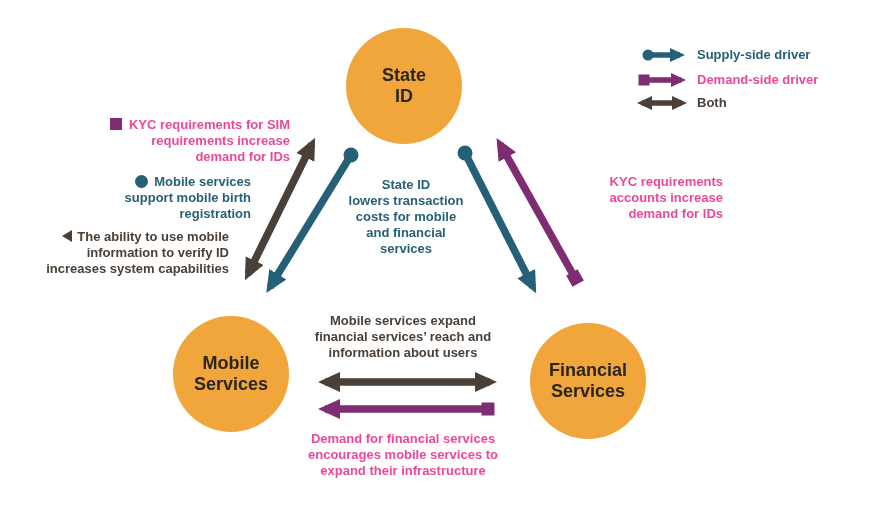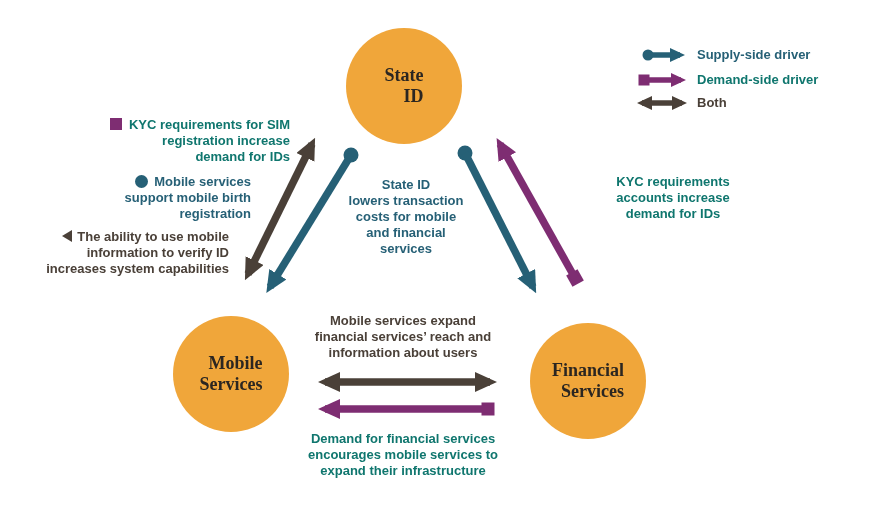--- a/index.html
+++ b/index.html
@@ -16,38 +16,38 @@
   
   .node {
     position: absolute;
     width: 116px; height: 116px;
     border-radius: 50%;
     background: #F0A63A;
     display: flex; align-items: center; justify-content: center;
   }
   .node-label {
     font-size: 18px; font-weight: 700; color: #2B2621;
-    text-align: right; white-space: pre-line; line-height: 21px; font-family: Liberation Serif, serif;
+    text-align: center; white-space: pre-line; line-height: 21px;
   }
   #node-state     { left: 346px; top: 28px; }
   #node-mobile    { left: 173px; top: 316px; }
   #node-financial { left: 530px; top: 323px; }
 
   
   .ann { position: absolute; font-size: 13px; font-weight: 700; line-height: 16px; }
   .ann .line { display: block; }
   .teal-text   { color: #266076; }
-  .purple-text { color: #0f766e; }
+  .purple-text { color: #ec4899; }
   .dark-text   { color: #4A4038; }
 
   #ann-kyc-sim        { left: 98px;  top: 117px; width: 192px; text-align: right; }
   #ann-mobile-birth   { left: 81px;  top: 174px; width: 170px; text-align: right; }
   #ann-verify-id      { left: 37px;  top: 229px; width: 192px; text-align: right; }
   #ann-state-lowers   { left: 326px; top: 177px; width: 160px; text-align: center; }
-  #ann-kyc-financial  { left: 593px; top: 174px; width: 160px; text-align: center; }
+  #ann-kyc-financial  { left: 563px; top: 174px; width: 160px; text-align: right; }
   #ann-mobile-expand  { left: 303px; top: 313px; width: 200px; text-align: center; }
   #ann-demand-fin     { left: 293px; top: 431px; width: 220px; text-align: center; }
 
   
   .bullet-square {
     display: inline-block; width: 12px; height: 12px;
     background: #7E2D72; margin-right: 7px; vertical-align: -1px;
   }
   .bullet-circle {
     display: inline-block; width: 13px; height: 13px; border-radius: 50%;
@@ -129,21 +129,21 @@
     <div class="node-label">Financial
 Services</div>
   </div>
 
   <div class="legend-label teal-text" id="legend-label-supply">Supply-side driver</div>
   <div class="legend-label purple-text" id="legend-label-demand">Demand-side driver</div>
   <div class="legend-label dark-text" id="legend-label-both">Both</div>
 
   <div class="ann purple-text" id="ann-kyc-sim">
     <span class="line"><span class="bullet-square"></span><span>KYC requirements for SIM</span></span>
-    <span class="line">registration increase</span>
+    <span class="line">requirements increase</span>
     <span class="line">demand for IDs</span>
   </div>
 
   <div class="ann teal-text" id="ann-mobile-birth">
     <span class="line"><span class="bullet-circle"></span><span>Mobile services</span></span>
     <span class="line">support mobile birth</span>
     <span class="line">registration</span>
   </div>
 
   <div class="ann dark-text" id="ann-verify-id">

